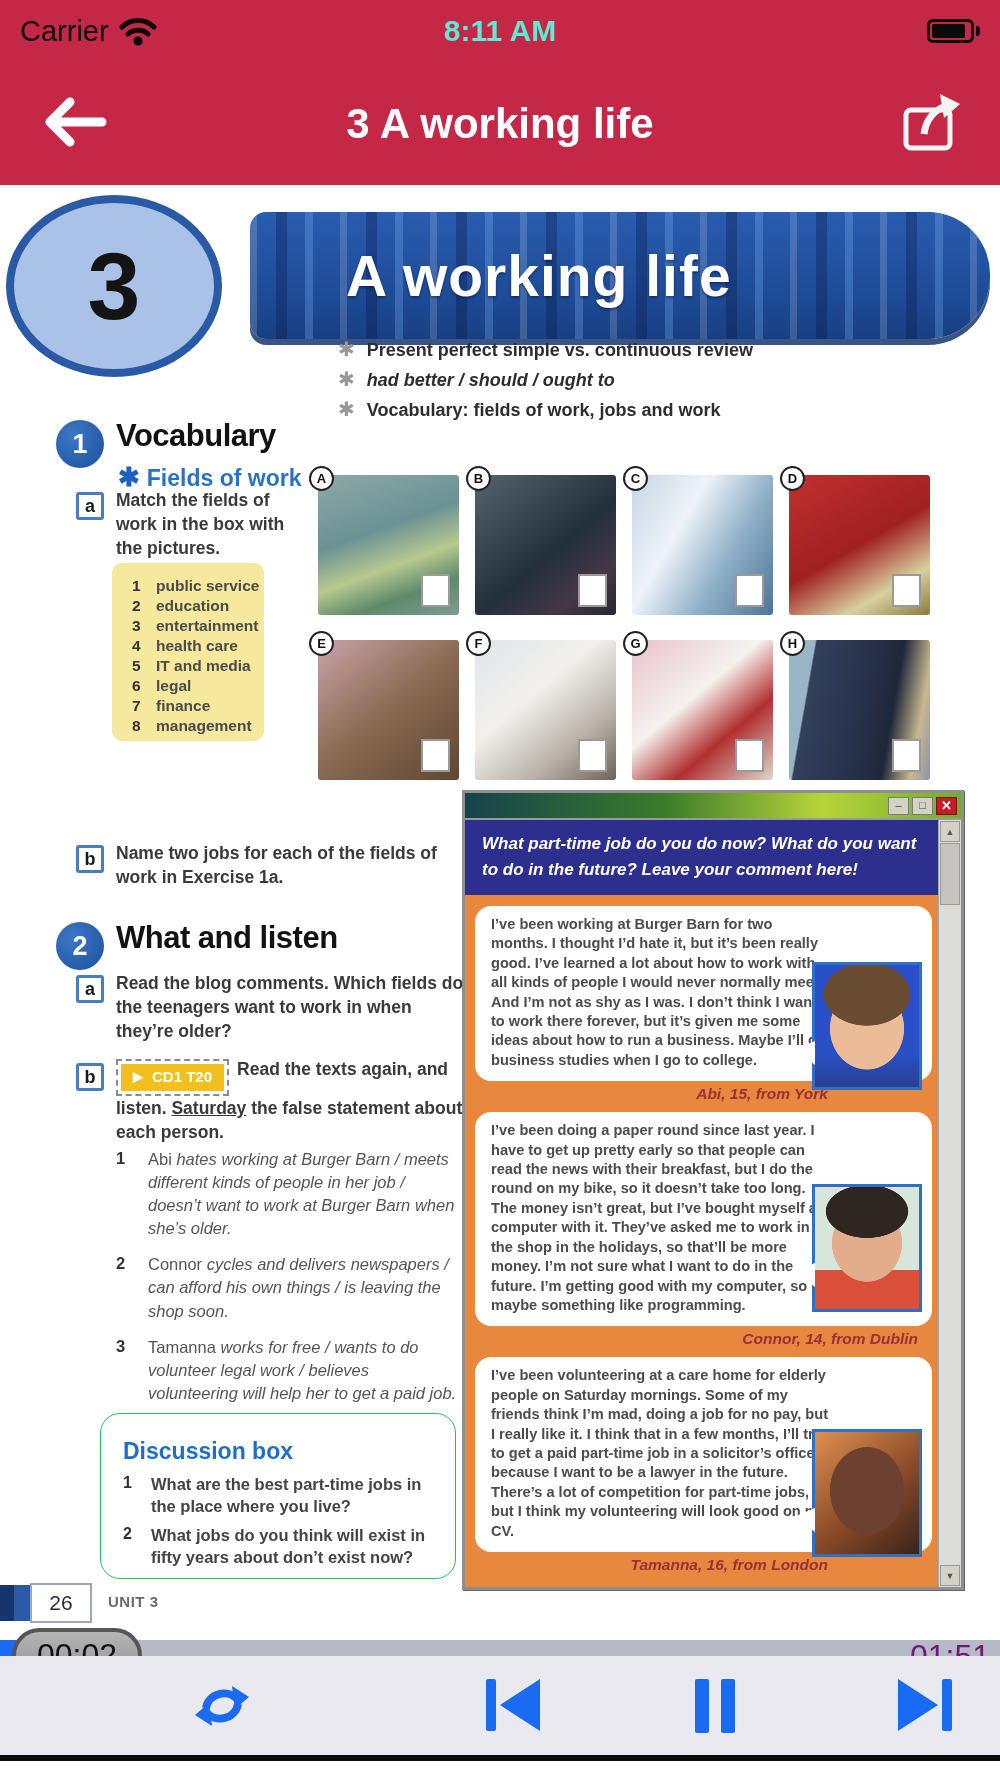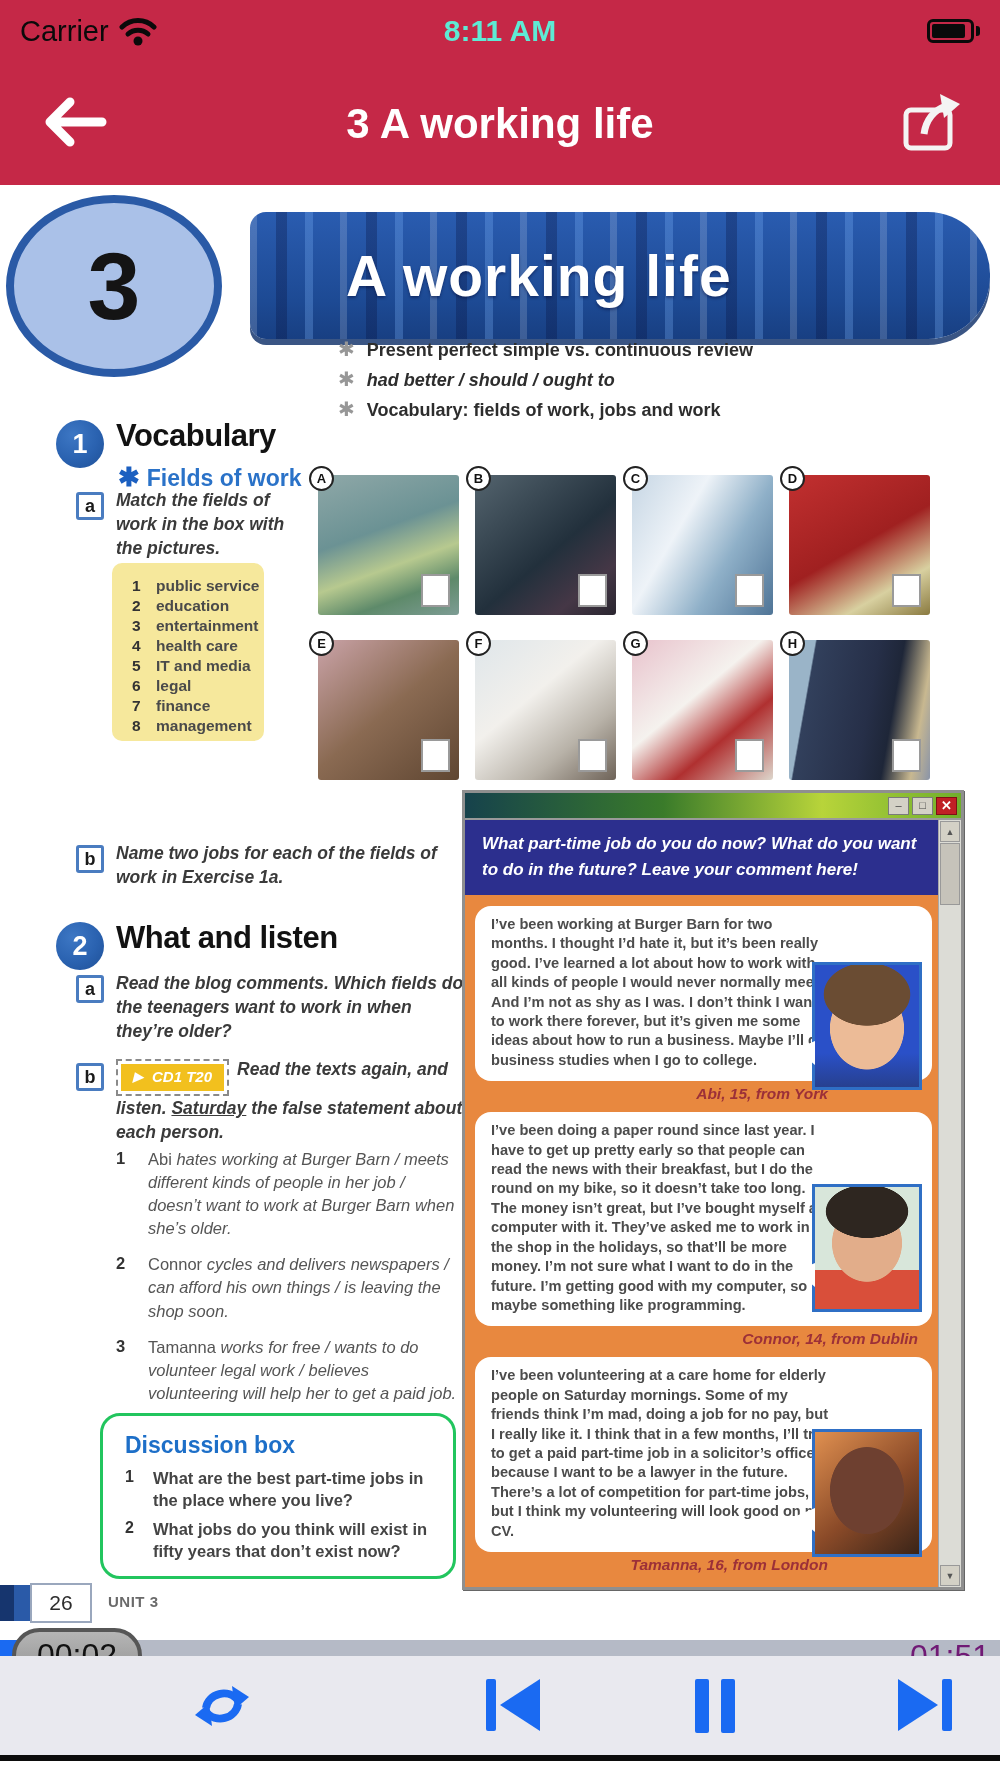--- a/index.html
+++ b/index.html
@@ -51,21 +51,21 @@
   .sec-title { position:absolute; font-size:31px; font-weight:800; color:#121212; letter-spacing:-0.5px; }
   .sec1-title { left:116px; top:233px; }
   .sec2-title { left:116px; top:735px; }
   .sec-subtitle { position:absolute; left:118px; top:277px; font-size:23px; font-weight:700; color:#2a72c8; }
   .sec-subtitle .blue-star { color:#1b5fc0; font-size:26px; margin-right:7px; font-weight:700; }
 
   .letterbox { position:absolute; width:28px; height:28px; background:#fff; border:3px solid #4a7cc0; border-radius:3px;
     display:flex; align-items:center; justify-content:center; font-size:18px; font-weight:700; color:#1a1a1a; }
   .lb-1a { left:76px; top:307px; } .lb-1b { left:76px; top:660px; }
   .lb-2a { left:76px; top:790px; } .lb-2b { left:76px; top:878px; }
-  .ex-text { position:absolute; font-size:17.5px; font-weight:700; color:#3a3a3a; line-height:1.38;font-style:italic; }
+  .ex-text { position:absolute; font-size:17.5px; font-weight:700; color:#3a3a3a; line-height:1.38; }
   .ex-1a { left:116px; top:303px; width:195px; }
   .ex-1b { left:116px; top:656px; width:345px; }
   .ex-2a { left:116px; top:786px; width:352px; }
   .ex-2b { left:116px; top:872px; width:352px; }
 
   .yellow-box { position:absolute; left:112px; top:378px; width:152px; height:178px; background:#f6e89c; border-radius:10px; padding:13px 0 0 20px; }
   .yl-item { display:flex; font-size:15.5px; line-height:20px; color:#4a4a4a; }
   .yl-num { width:24px; font-weight:700; color:#333; }
   .yl-label { font-weight:600; }
 
@@ -87,21 +87,21 @@
   .cd-badge-inner { display:flex; align-items:center; background:#f2c01e; color:#fff; font-weight:800; font-size:15px; padding:3px 12px 4px; }
   .cd-play { font-size:13px; margin-right:9px; }
   .u-line { text-decoration:underline; }
 
   .rl-items { position:absolute; left:116px; top:963px; width:345px; }
   .rl-item { display:flex; margin-bottom:13px; }
   .rl-num { width:32px; font-size:16.5px; font-weight:700; color:#333; padding-top:1px; }
   .rl-text { flex:1; font-size:16.5px; font-style:italic; color:#555; line-height:1.4; }
   .rl-name { font-style:normal; }
 
-  .disc-box { position:absolute; left:100px; top:1228px; width:356px; height:166px; background:#fff; border:3px solid #22c55e; border-radius:20px; padding:16px 14px 0 22px; }
+  .disc-box { position:absolute; left:100px; top:1228px; width:356px; height:166px; background:#fff; border:1px solid #22c55e; border-radius:20px; padding:24px 14px 0 22px; }
   .disc-title { color:#1d6fc8; font-size:23px; font-weight:800; margin-bottom:9px; }
   .disc-item { display:flex; margin-bottom:7px; }
   .disc-num { width:28px; font-size:16px; font-weight:700; color:#333; }
   .disc-text { flex:1; font-size:16.5px; font-weight:600; color:#444; line-height:1.33; }
 
   
   .blog-window { position:absolute; left:462px; top:605px; width:502px; height:800px; border:3px solid #8f8f8f; background:#e8883f; display:flex; flex-direction:column; box-shadow:1px 1px 0 #666; }
   .bw-titlebar { height:25px; flex:0 0 25px; background:linear-gradient(90deg,#16424c 0%,#3a7b2a 40%,#b8d43a 72%,#6fae2c 100%); display:flex; align-items:center; justify-content:flex-end; gap:3px; padding-right:4px; }
   .bw-btn { width:21px; height:18px; display:flex; align-items:center; justify-content:center; font-size:11px; line-height:1; border:1px solid #7a7a7a; background:#d4d1c6; color:#444; }
   .bw-btn.close { background:#c01f25; border-color:#7d1014; color:#fff; font-weight:700; font-size:13px; }
@@ -326,21 +326,21 @@
     </div>
 
     <div class="disc-box">
       <div class="disc-title">Discussion box</div>
       <div class="disc-item">
           <span class="disc-num">1</span>
           <span class="disc-text">What are the best part-time jobs in the place where you live?</span>
         </div>
       <div class="disc-item">
           <span class="disc-num">2</span>
-          <span class="disc-text">What jobs do you think will exist in fifty years that don’t exist now?</span>
+          <span class="disc-text">What jobs do you think will exist in fifty years about don’t exist now?</span>
         </div>
     </div>
 
     <div class="blog-window">
       <div class="bw-titlebar">
         <span class="bw-btn">–</span>
         <span class="bw-btn">□</span>
         <span class="bw-btn close">✕</span>
       </div>
       <div class="bw-body">

